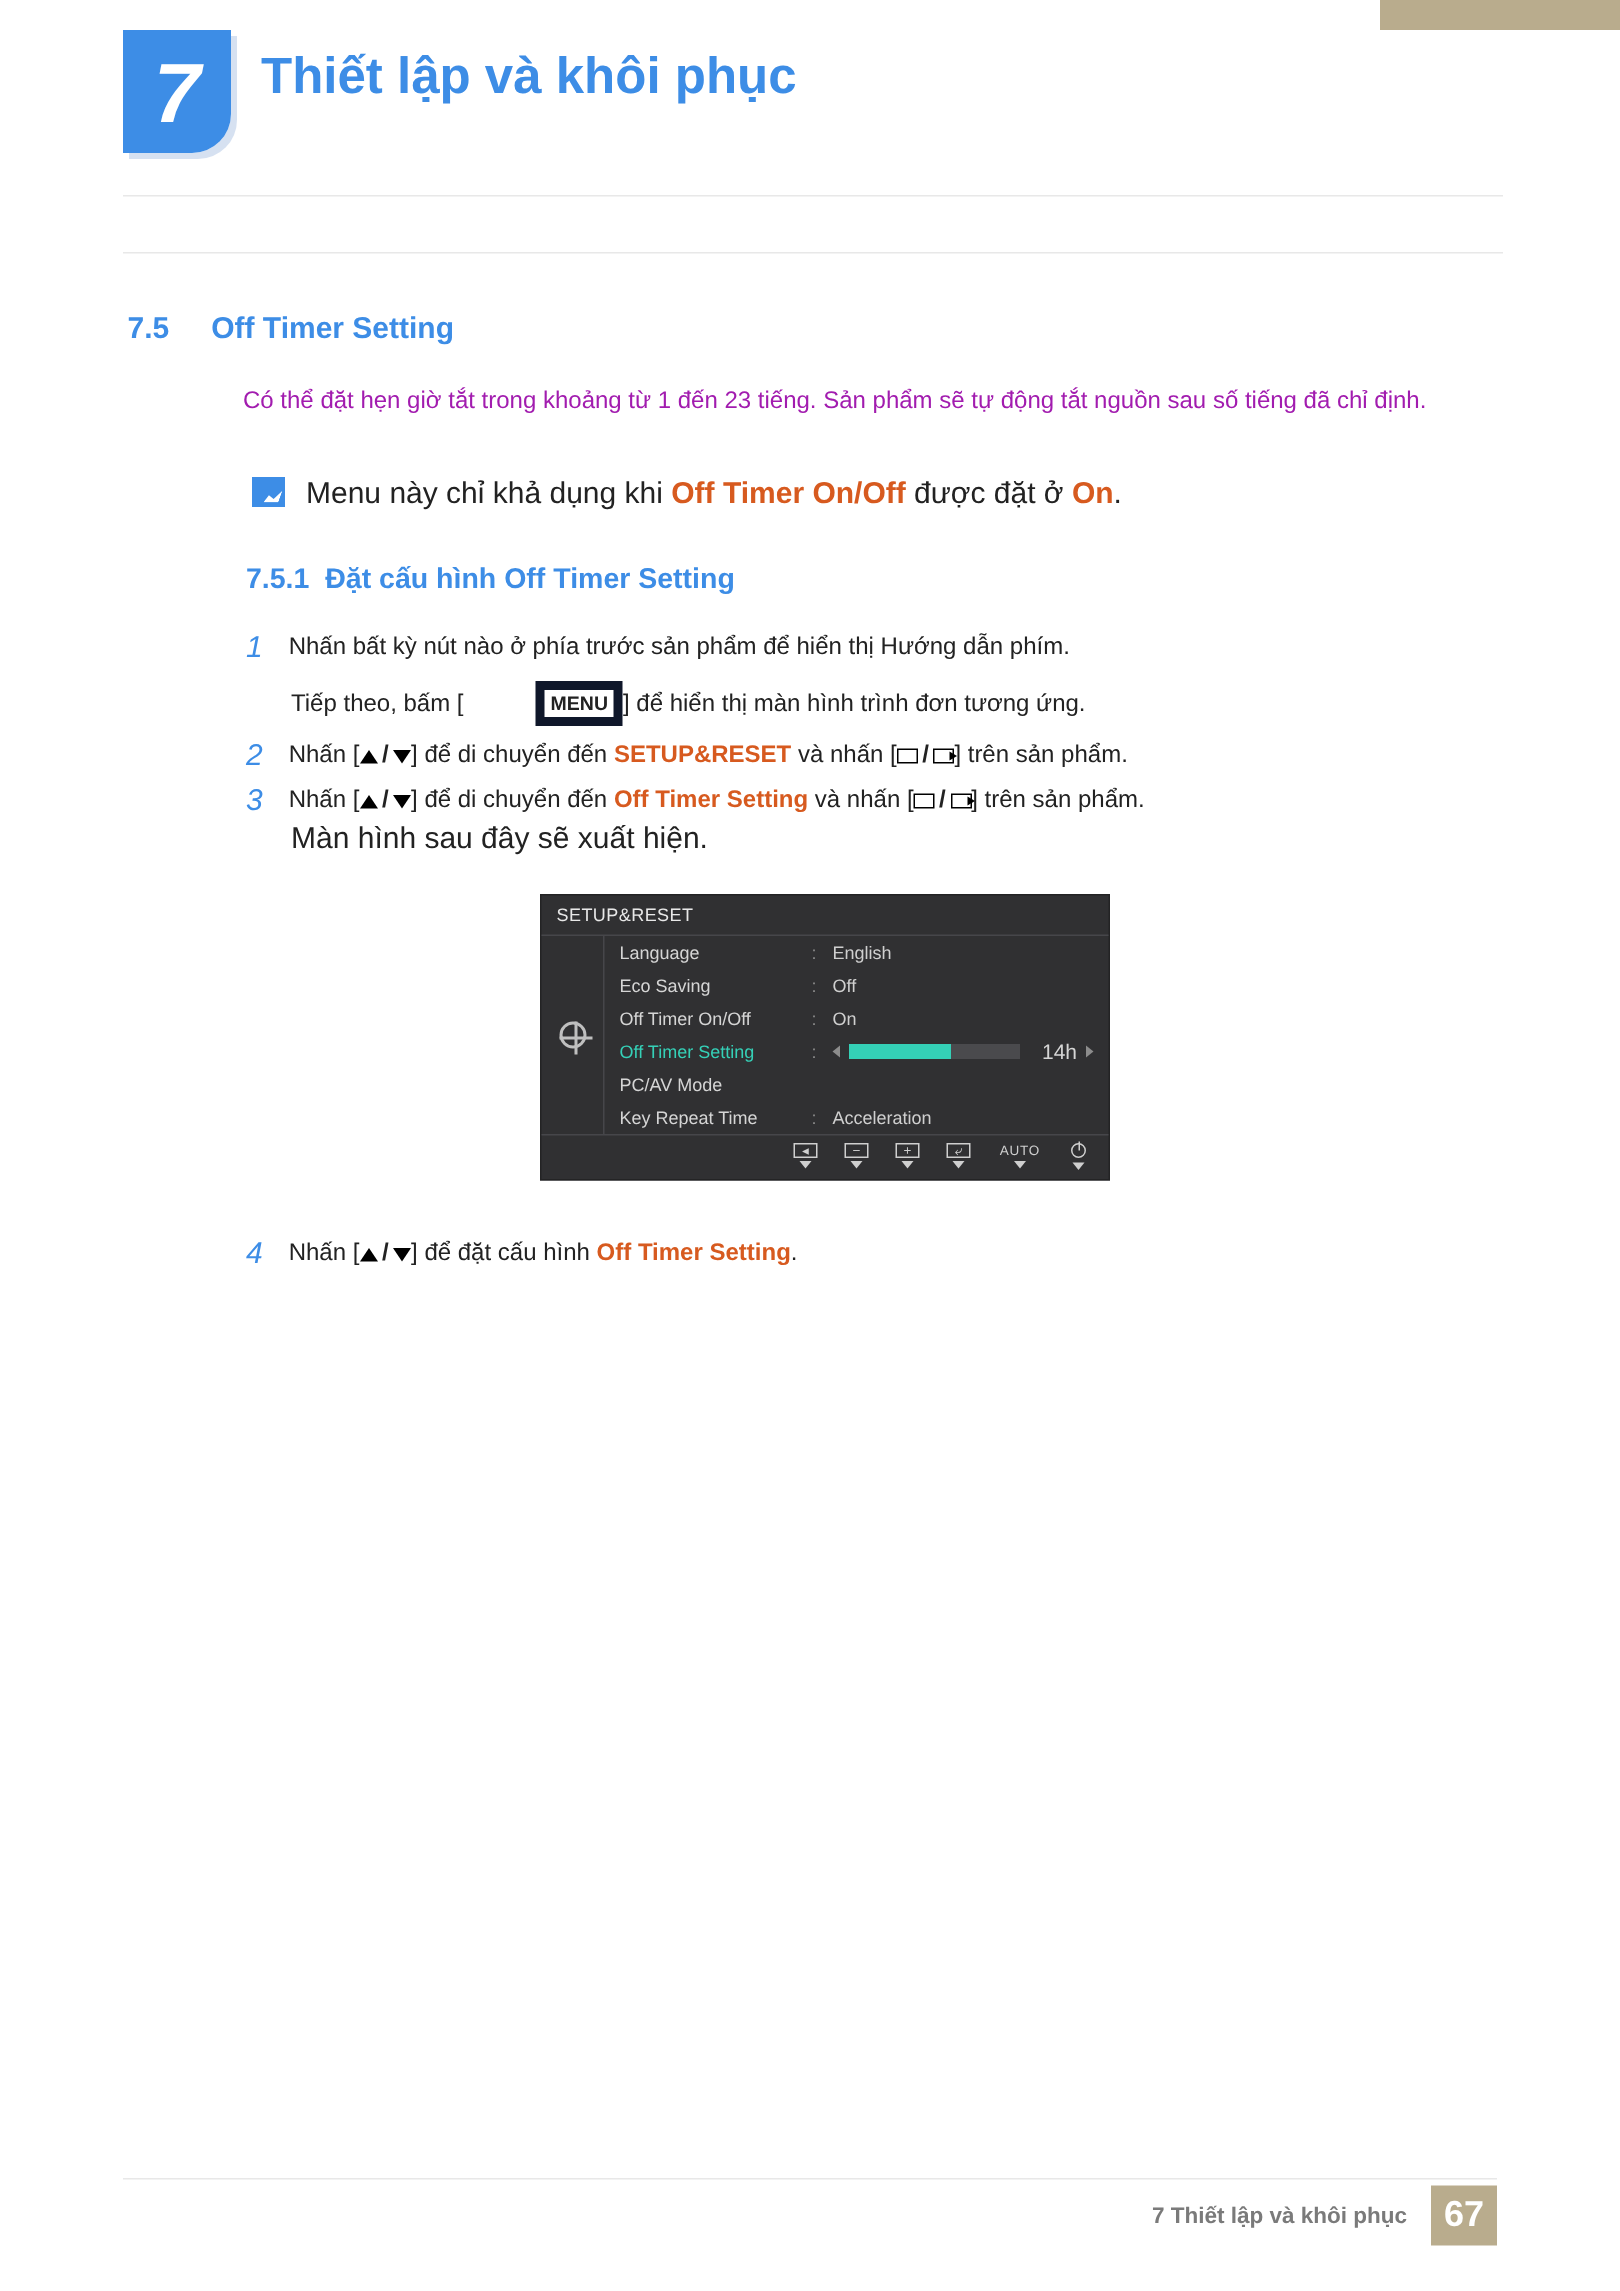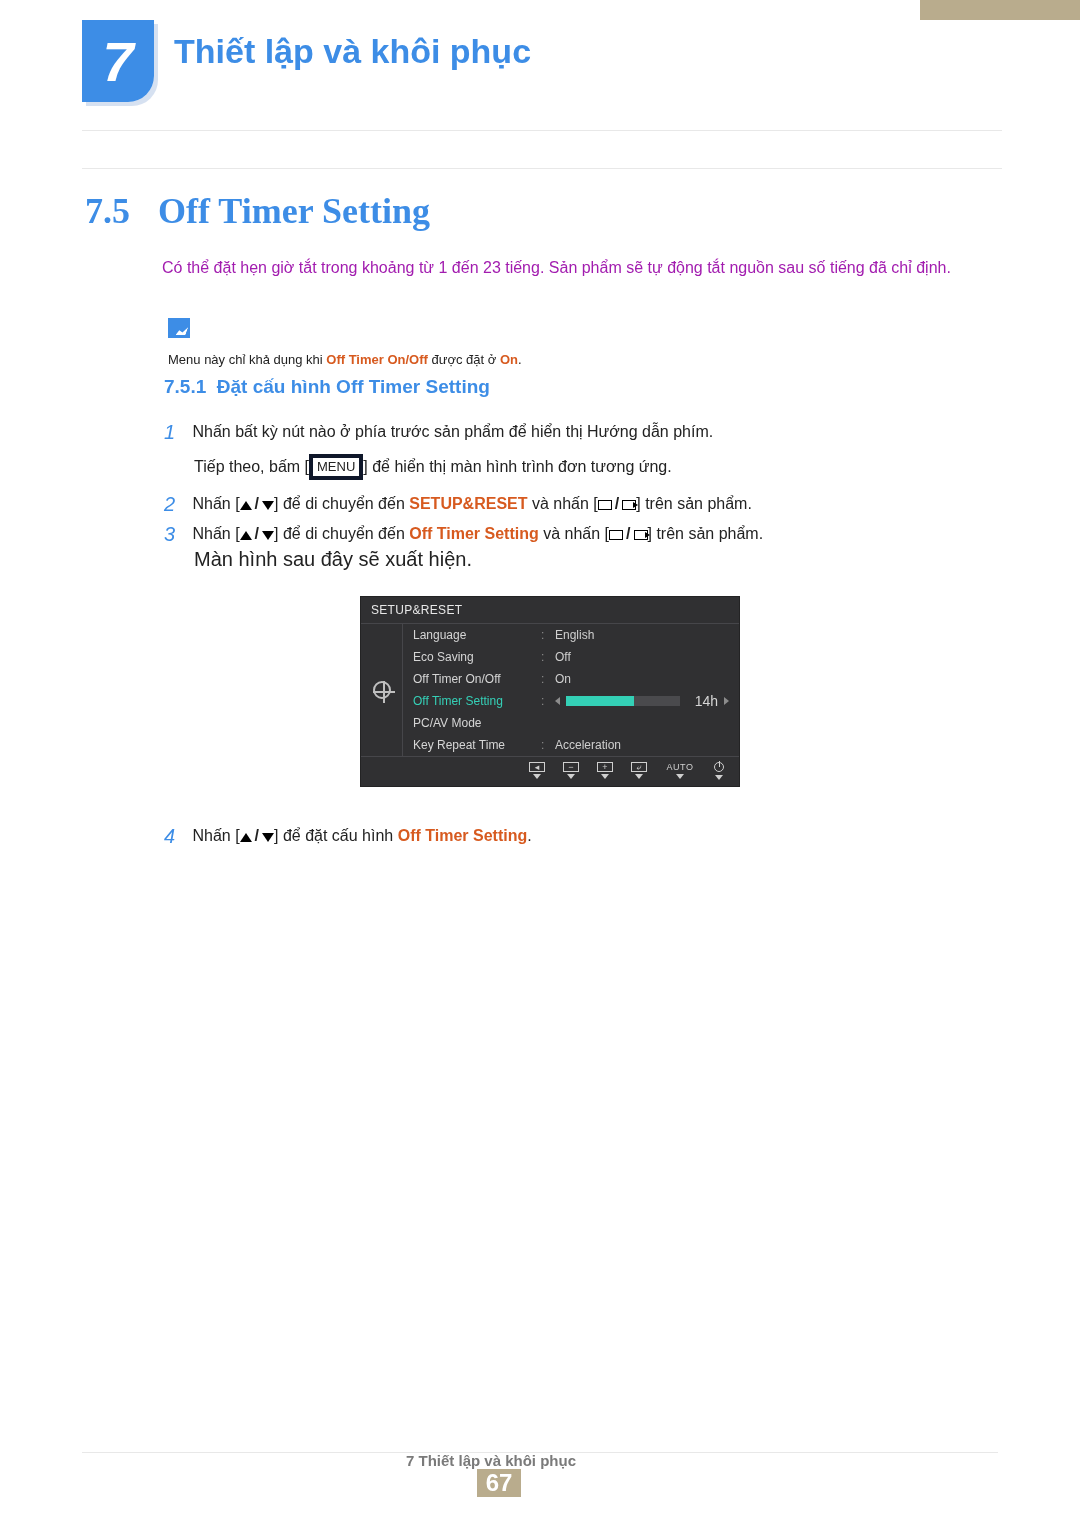--- a/index.html
+++ b/index.html
@@ -30,36 +30,36 @@
     position: absolute; top: 32px; left: 174px;
     font-size: 34px; font-weight: 700; color: #3d8de6;
   }
 
   
   .hr1 { position: absolute; top: 130px; left: 82px; right: 78px; height: 1px; background: #e8e8e8; }
   .hr2 { position: absolute; top: 168px; left: 82px; right: 78px; height: 1px; background: #e8e8e8; }
 
   
   .section-75 {
-    position: absolute; top: 190px; left: 85px;
-    font-size: 36px; font-weight: 700; color: #3d8de6; font-family: Liberation Serif, serif;
+    position: absolute; top: 208px; left: 85px;
+    font-size: 20px; font-weight: 700; color: #3d8de6;
   }
   .section-75 .num { margin-right: 28px; }
 
   
   .intro {
     position: absolute; top: 254px; left: 162px; right: 96px;
     font-size: 16px; line-height: 28px; color: #a21caf;
   }
 
   
   .note-row {
     position: absolute; top: 318px; left: 168px; right: 96px;
     display: flex; align-items: flex-start; gap: 14px;
-    font-size: 13px; color: #222; flex-direction: column;
+    font-size: 20px; color: #222;
   }
   .note-icon {
     width: 22px; height: 20px; background: #3d8de6; position: relative;
     flex-shrink: 0;
   }
   .note-icon::before {
     content: ""; position: absolute; right: 3px; bottom: 3px;
     width: 10px; height: 8px; background: #fff; transform: skewX(-20deg);
     clip-path: polygon(0 100%, 20% 40%, 60% 70%, 100% 0, 100% 100%);
   }
@@ -68,21 +68,21 @@
   
   .subheading {
     position: absolute; top: 376px; left: 164px;
     font-size: 19px; font-weight: 700; color: #3d8de6;
   }
 
   .step { position: absolute; left: 164px; right: 96px; font-size: 16px; line-height: 28px; }
   .step .num { display: inline-block; width: 24px; color: #3d8de6; font-style: italic; font-size: 20px; vertical-align: top; }
   .step .body { display: inline-block; width: calc(100% - 30px); vertical-align: top; }
   .step .hl { color: #d75a1f; font-weight: 700; }
-  .menu-box { display: inline-block; border: 4px solid #0f172a; padding: 0 4px; font-size: 13px; font-weight: 400; line-height: 18px; vertical-align: 1px; }
+  .menu-box { display: inline-block; border: 6px solid #0f172a; padding: 0 4px; font-size: 13px; font-weight: 700; line-height: 18px; vertical-align: 1px; margin-left: 48px; }
 
   .step1 { top: 418px; }
   .step1b { top: 454px; left: 194px; right: 96px; position: absolute; font-size: 16px; }
   .step2 { top: 490px; }
   .step3 { top: 520px; }
   .step3b { top: 548px; left: 194px; right: 96px; position: absolute; font-size: 20px; }
   .step4 { top: 822px; }
 
   
   .osd {
@@ -145,21 +145,21 @@
   .tri-dn { border-left: 6px solid transparent; border-right: 6px solid transparent; border-top: 9px solid #000; }
   .rect-glyph { display: inline-block; width: 14px; height: 10px; border: 1.5px solid #000; vertical-align: -1px; }
   .rect-glyph.enter { position: relative; }
   .rect-glyph.enter::after { content: ""; position: absolute; border-top: 3px solid transparent; border-bottom: 3px solid transparent; border-left: 5px solid #000; right: -3px; top: 1px; }
   .slash { display: inline-block; padding: 0 3px; font-weight: 700; }
 
   
   .footer {
     position: absolute; left: 0; right: 0; bottom: 30px;
     display: flex; justify-content: flex-end; align-items: center;
-    padding-right: 82px; height: 40px; flex-direction: column;
+    padding-right: 82px; height: 40px;
   }
   .footer-text { color: #7a7a7a; font-weight: 700; font-size: 15px; margin-right: 16px; }
   .footer-page {
     background: #b9ac8d; color: #fff; font-weight: 700; font-size: 24px;
     width: 44px; height: 40px; display: flex; align-items: center; justify-content: center;
   }
   .footer-rule { position: absolute; bottom: 74px; left: 82px; right: 82px; height: 1px; background: #e8e8e8; }
 </style>
 </head>
 <body>

